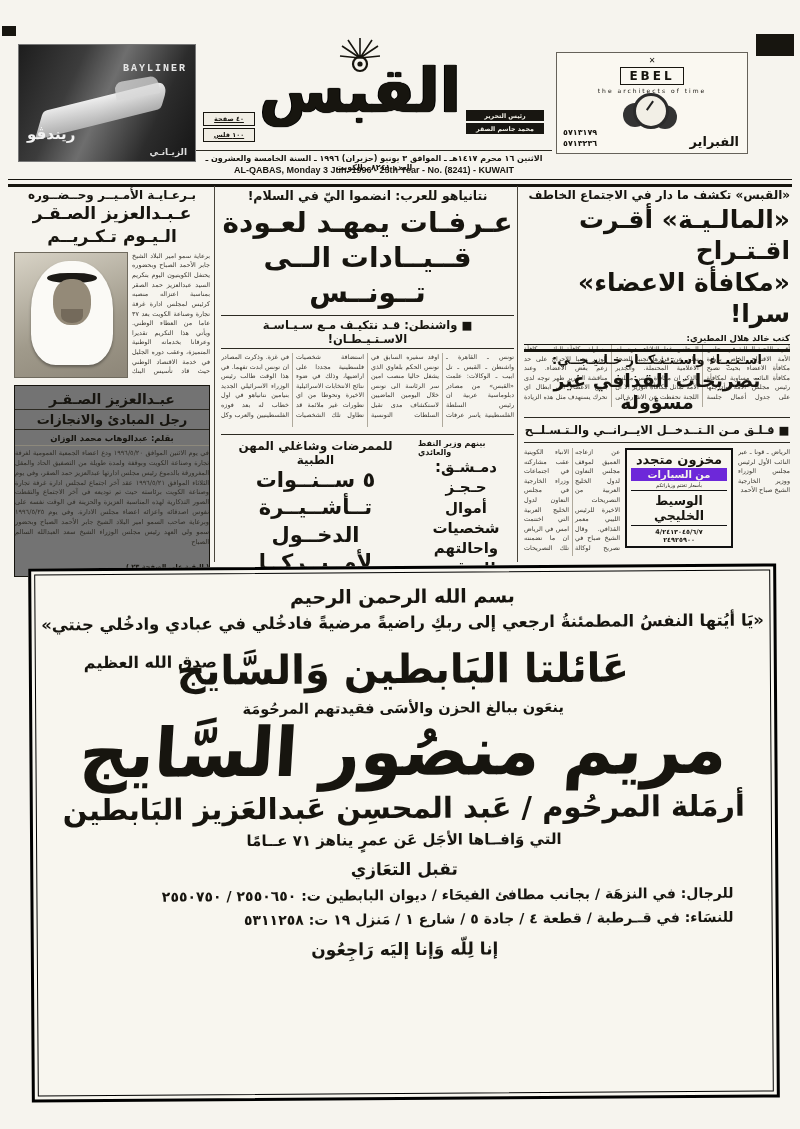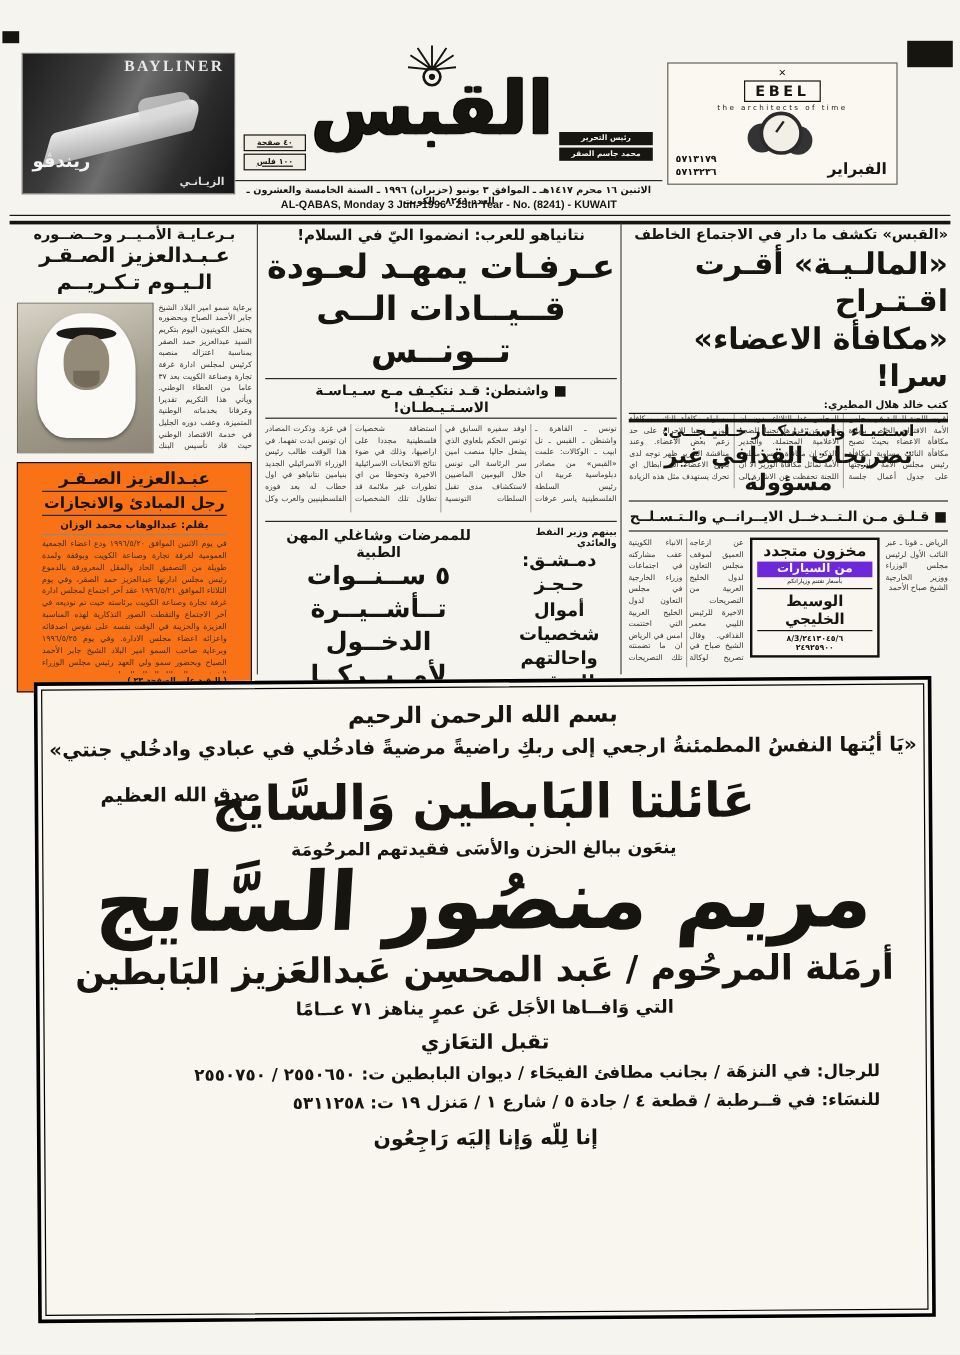--- a/index.html
+++ b/index.html
@@ -67,21 +67,21 @@
   <div class="abs" style="left:466px;top:110px;width:78px;" dir="rtl">
     <div class="badge-dark">رئيس التحرير</div>
     <div class="badge-dark">محمد جاسم الصقر</div>
   </div>
 
   <div class="abs" style="left:196px;top:150px;width:356px;border-top:1px solid #2c2a22;padding-top:3px;font-size:8px;font-weight:bold;text-align:center;" dir="rtl">الاثنين ١٦ محرم ١٤١٧هـ ـ الموافق ٣ يونيو (حزيران) ١٩٩٦ ـ السنة الخامسة والعشرون ـ العدد ٨٢٤١ ـ الكويت</div>
   <div class="abs" style="left:196px;top:165px;width:356px;font-size:9px;font-weight:bold;text-align:center;font-family:'Liberation Sans',sans-serif;">AL-QABAS, Monday 3 Jun. 1996 - 25th Year - No. (8241) - KUWAIT</div>
   <div class="abs dbl-rule" style="left:8px;top:179px;width:784px;"></div>
 
   <div class="abs bayliner" style="left:18px;top:44px;width:176px;height:116px;">
-    <div class="abs" style="right:8px;top:2px;color:#e8e8e8;font-size:13px;letter-spacing:2px;font-weight:bold;font-family:Liberation Serif, serif;">BAYLINER</div>
+    <div class="abs" style="right:8px;top:18px;color:#e8e8e8;font-size:10px;letter-spacing:2px;font-weight:bold;font-family:Liberation Mono, monospace;">BAYLINER</div>
     <div class="boat"></div>
     <div class="boat2"></div>
     <div class="abs" style="left:8px;bottom:18px;color:#f3f3f3;font-size:15px;font-weight:900;" dir="rtl">ريندڤو</div>
     <div class="abs" style="right:8px;bottom:4px;color:#ddd;font-size:9px;font-weight:bold;" dir="rtl">الزيـانـي</div>
   </div>
 
   <div class="abs ebel" style="left:556px;top:52px;width:190px;height:100px;">
     <div style="text-align:center;margin-top:3px;font-size:8px;font-weight:bold;">✕</div>
     <div style="text-align:center;">
       <span class="ebel-box">EBEL</span>
@@ -114,38 +114,38 @@
     <div style="font-size:11.5px;font-weight:bold;text-align:center;border-top:1px solid #2c2a22;border-bottom:1px solid #2c2a22;padding:5px 0;margin-top:4px;">■ قـلـق مـن الـتــدخــل الايــرانــي والـتـسـلــح</div>
     <div style="display:flex;gap:5px;margin-top:5px;align-items:flex-start;">
       <div class="jbody" style="width:52px;height:108px;flex:none;">الرياض ـ قونا ـ عبر النائب الأول لرئيس مجلس الوزراء ووزير الخارجية الشيخ صباح الأحمد</div>
       <div class="cars-ad" style="width:100px;flex:none;" dir="rtl">
         <div style="font-size:13px;font-weight:900;">مخزون متجدد</div>
         <span class="cars-rev" style="font-size:10px;font-weight:900;">من السيارات</span>
         <div style="font-size:5px;">بأسعار تغتنم وزياراتكم</div>
         <div style="border-top:1px solid #111;margin:2px 2px;"></div>
         <div style="font-size:12.5px;font-weight:900;">الوسيط الخليجي</div>
         <div style="border-top:1px solid #111;margin:2px 2px;"></div>
-        <div style="font-size:6.5px;font-weight:bold;">٢٤١٣٠٤٥/٦/3/٨</div>
+        <div style="font-size:6.5px;font-weight:bold;">٢٤١٣٠٤٥/٦/٧/4</div>
         <div style="font-size:6.5px;font-weight:bold;">٢٤٩٢٥٩٠٠</div>
       </div>
       <div class="jbody" style="flex:1;height:108px;column-count:2;column-gap:6px;column-rule:1px solid #a9a396;">عن ازعاجه العميق لموقف مجلس التعاون لدول الخليج العربية من التصريحات الاخيرة للرئيس الليبي معمر القذافي. وقال الشيخ صباح في تصريح لوكالة الانباء الكويتية عقب مشاركته في اجتماعات وزراء الخارجية في مجلس التعاون لدول الخليج العربية التي اختتمت امس في الرياض ان ما تضمنته تلك التصريحات لا يعبر عن مسؤولية وان دول المجلس ستدرس مدى جديتها وسترد عليها في حال تكرارها. وكان مجلس التعاون قد عبر عن استيائه واستنكاره للتصريحات التي صدرت عن الرئيس الليبي معمر القذافي مؤخرا واعتبرها غير مسؤولة.</div>
     </div>
   </div>
 
   <div class="abs" style="left:221px;top:188px;width:293px;" dir="rtl">
     <div class="kicker" style="font-size:12.5px;text-align:center;">نتانياهو للعرب: انضموا اليّ في السلام!</div>
     <div class="hl" style="font-size:28px;text-align:center;line-height:1.25;margin-top:2px;">عـرفـات يمهـد لعـودة</div>
     <div class="hl" style="font-size:28px;text-align:center;line-height:1.25;">قــيــادات الــى تــونــس</div>
     <div style="font-size:11.5px;font-weight:bold;text-align:center;border-top:1px solid #2c2a22;border-bottom:1px solid #2c2a22;padding:2px 0;margin-top:5px;">■ واشنطن: قـد نتكيـف مـع سـيـاسـة الاسـتـيـطـان!</div>
     <div class="jbody" style="height:74px;column-count:4;column-gap:7px;column-rule:1px solid #a9a396;margin-top:4px;">تونس ـ القاهرة ـ واشنطن ـ القبس ـ تل ابيب ـ الوكالات: علمت «القبس» من مصادر دبلوماسية عربية ان رئيس السلطة الفلسطينية ياسر عرفات اوفد سفيره السابق في تونس الحكم بلعاوي الذي يشغل حاليا منصب امين سر الرئاسة الى تونس خلال اليومين الماضيين لاستكشاف مدى تقبل السلطات التونسية استضافة شخصيات فلسطينية مجددا على اراضيها، وذلك في ضوء نتائج الانتخابات الاسرائيلية الاخيرة وتحوطا من اي تطورات غير ملائمة قد تطاول تلك الشخصيات في غزة. وذكرت المصادر ان تونس ابدت تفهما. في هذا الوقت طالب رئيس الوزراء الاسرائيلي الجديد بنيامين نتانياهو في اول خطاب له بعد فوزه الفلسطينيين والعرب وكل شعوب المنطقة بالانضمام اليه الى طريق السلام، ووعد ان تعمل حكومته الجديدة على تعزيز السلام مع مصر والاردن والفلسطينيين وصولا الى ارساء استقرار مع الدول العربية الاخرى. ٭ تفاصيل ص ٢٠ ـ ٢١</div>
 
     <div style="display:flex;gap:8px;margin-top:7px;border-top:1px solid #2c2a22;padding-top:4px;">
 
       <div style="width:96px;flex:none;">
-        <div class="kicker" style="font-size:8px;text-align:right;">بينهم وزير النفط والعائدي</div>
+        <div class="kicker" style="font-size:8px;text-align:left;">بينهم وزير النفط والعائدي</div>
         <div class="hl" style="font-size:15px;text-align:center;line-height:1.35;">دمـشـق: حـجـز</div>
         <div class="hl" style="font-size:15px;text-align:center;line-height:1.35;">أموال شخصيات</div>
         <div class="hl" style="font-size:15px;text-align:center;line-height:1.35;">واحالتهم للتحقيق</div>
         <div class="jbody" style="height:62px;margin-top:3px;">دمشق ـ أ ف ب ـ ذكرت وكالة فرانس برس انه تم بناء على قرار من وزير المالية السوري خالد المهايني تنفيذ حجز احتياطي على الاموال المنقولة وغير المنقولة لعدد من الشخصيات السورية من بينهم وزير النفط الحالي نادر النابلسي ورجل الاعمال السوري عثمان العائدي واحالة هؤلاء الى التحقيق. وقالت مصادر سورية جيدة ( البقية على الصفحة ٢٣ )</div>
       </div>
 
       <div style="flex:1;">
         <div class="kicker" style="font-size:12px;text-align:center;">للممرضات وشاغلي المهن الطبية</div>
         <div class="hl" style="font-size:21px;text-align:center;line-height:1.3;">٥ ســنــوات تــأشــيــرة</div>
         <div class="hl" style="font-size:21px;text-align:center;line-height:1.3;">الدخــول لأمــيــركــا</div>
@@ -162,21 +162,21 @@
     <div style="margin-top:4px;overflow:hidden;">
       <div class="photo" style="float:left;width:112px;height:124px;position:relative;margin-right:4px;">
         <div class="ghutra"></div>
         <div class="agal"></div>
         <div class="face"></div>
         <div class="beard"></div>
       </div>
       <div class="jbody" style="height:124px;">برعاية سمو امير البلاد الشيخ جابر الأحمد الصباح وبحضوره يحتفل الكويتيون اليوم بتكريم السيد عبدالعزيز حمد الصقر بمناسبة اعتزاله منصبه كرئيس لمجلس ادارة غرفة تجارة وصناعة الكويت بعد ٣٧ عاما من العطاء الوطني. ويأتي هذا التكريم تقديرا وعرفانا بخدماته الوطنية المتميزة، وعقب دوره الجليل في خدمة الاقتصاد الوطني حيث قاد تأسيس البنك الوطني ومؤسسة الخطوط الجوية الكويتية وشركة ناقلات النفط وغرفة التجارة.</div>
     </div>
 
-    <div style="border:1.5px solid #17150f;margin-top:7px;padding:5px 20px;background:#f97316;">
+    <div style="border:1.5px solid #17150f;margin-top:7px;padding:5px 0;background:#737373;">
       <div class="hl" style="font-size:14px;text-align:center;border-bottom:1px solid #2c2a22;padding-bottom:2px;">عبـدالعزيز الصـقـر</div>
       <div class="hl" style="font-size:13px;text-align:center;padding:2px 0;border-bottom:1px solid #2c2a22;">رجل المبادئ والانجازات</div>
       <div style="font-size:8.5px;font-weight:bold;text-align:center;margin:3px 0;border-bottom:1px solid #8d897c;padding-bottom:2px;">بقلم: عبدالوهاب محمد الوزان</div>
       <div class="jbody" style="font-size:6.6px;height:112px;">في يوم الاثنين الموافق ١٩٩٦/٥/٢٠ ودع اعضاء الجمعية العمومية لغرفة تجارة وصناعة الكويت وبوقفة ولمدة طويلة من التصفيق الحاد والمقل المغرورقة بالدموع رئيس مجلس ادارتها عبدالعزيز حمد الصقر، وفي يوم الثلاثاء الموافق ١٩٩٦/٥/٢١ عقد آخر اجتماع لمجلس ادارة غرفة تجارة وصناعة الكويت برئاسته حيث تم توديعه في آخر الاجتماع والتقطت الصور التذكارية لهذه المناسبة العزيزة والحزينة في الوقت نفسه على نفوس اصدقائه واعزائه اعضاء مجلس الادارة. وفي يوم ١٩٩٦/٥/٢٥ وبرعاية صاحب السمو امير البلاد الشيخ جابر الأحمد الصباح وبحضور سمو ولي العهد رئيس مجلس الوزراء الشيخ سعد العبدالله السالم الصباح</div>
       <div style="font-size:6.6px;font-weight:bold;margin-top:2px;">( البقية على الصفحة ٢٣ )</div>
     </div>
   </div>
 
   <div class="abs obit" style="left:30px;top:566px;width:742px;height:528px;">
     <div class="obit-inner" dir="rtl">

